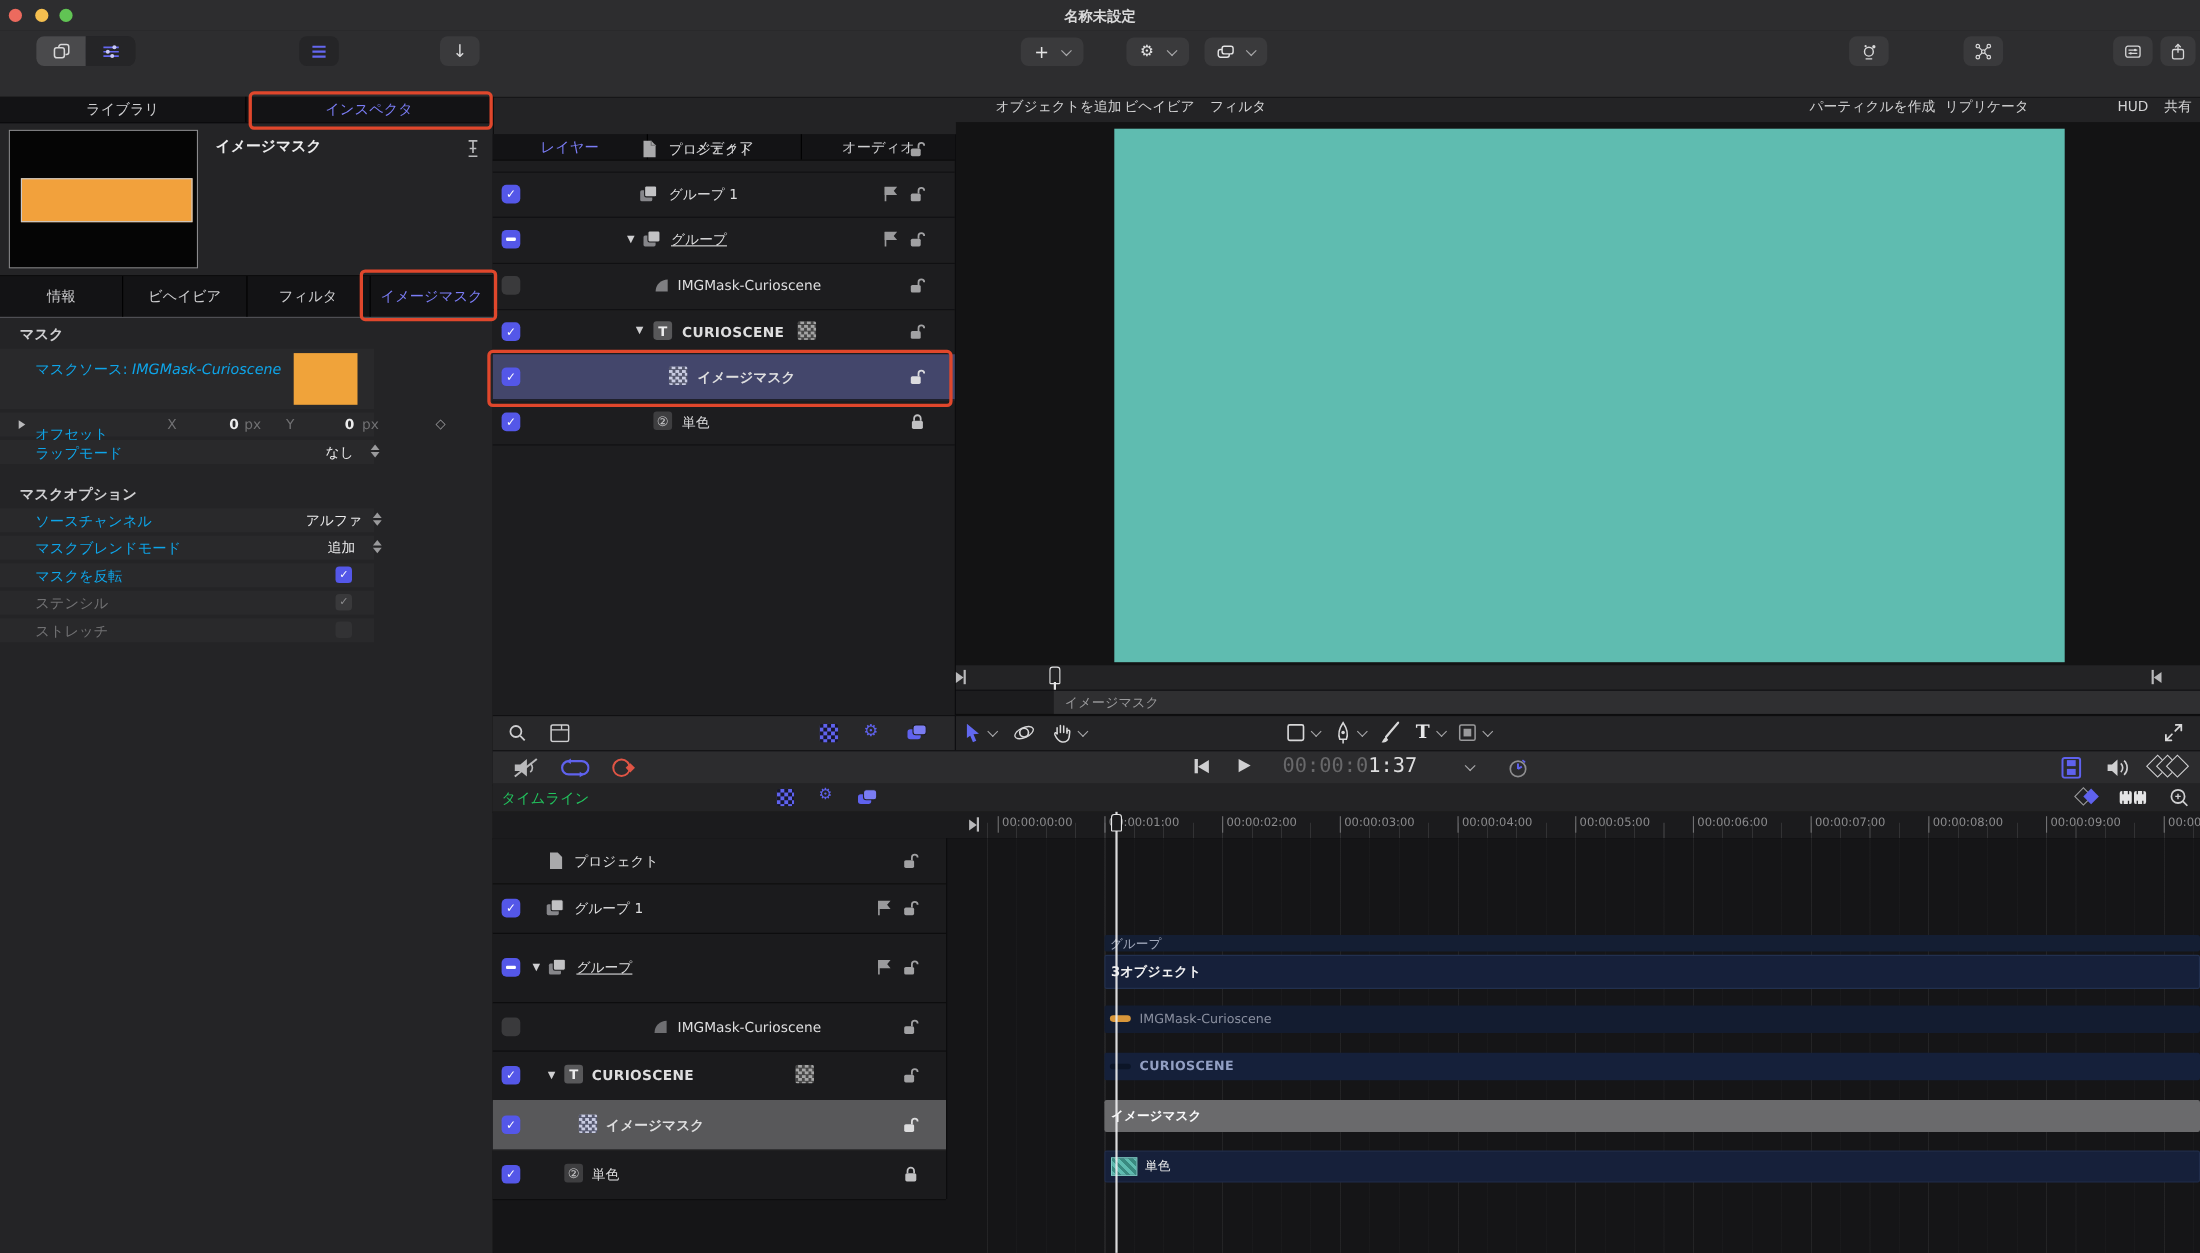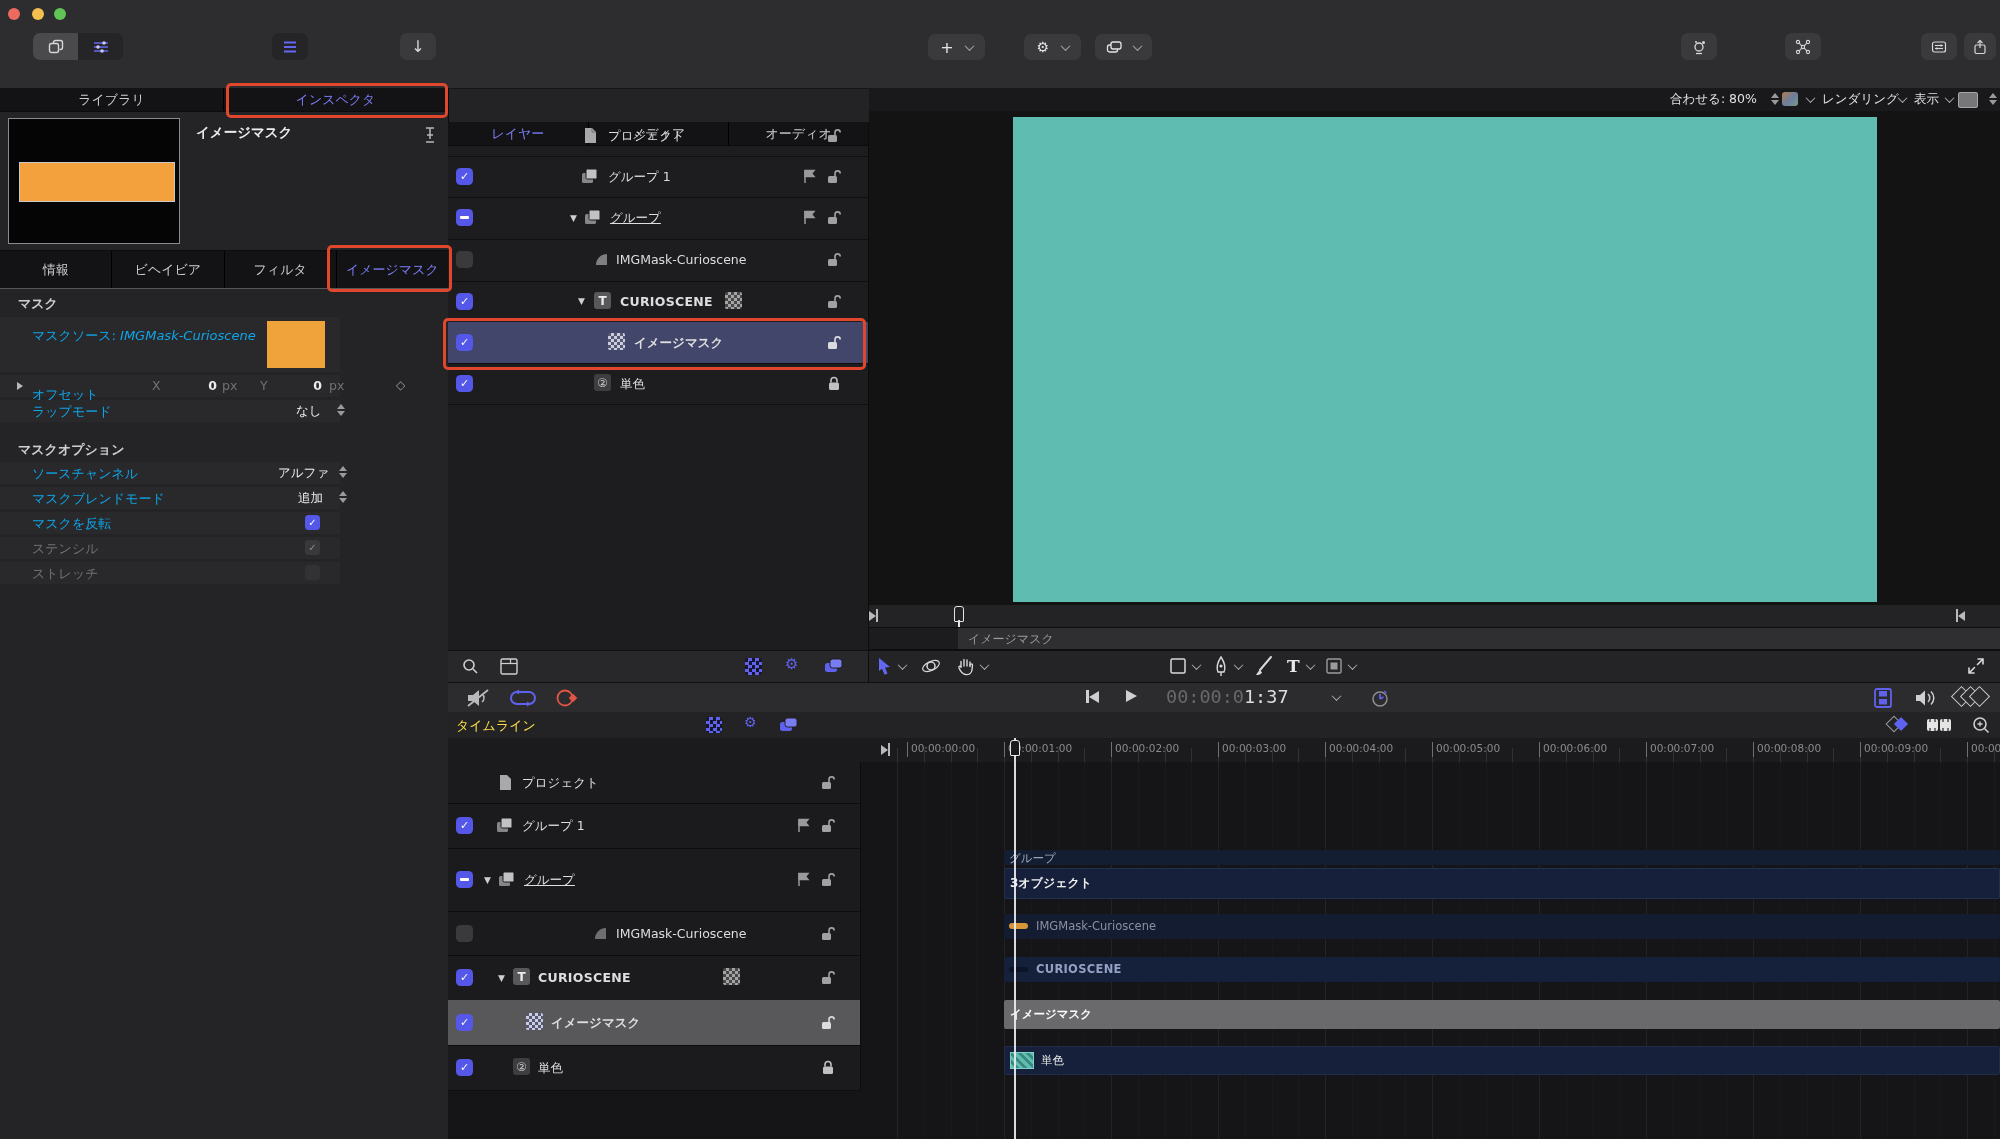--- a/index.html
+++ b/index.html
@@ -58,20 +58,21 @@
 </style>
 </head>
 <body>
 
 <div class="screen">
 
   <div class="abs titlebar">
     <div class="abs tl-light" style="left:8px;top:8px;background:#ec6a5e;"></div>
     <div class="abs tl-light" style="left:32px;top:8px;background:#f5bf4f;"></div>
     <div class="abs tl-light" style="left:54px;top:8px;background:#61c454;"></div>
+    <div class="abs" style="left:0;top:6px;width:2000px;text-align:center;font-weight:bold;font-size:13px;color:#d8d8d9;">名称未設定</div>
   </div>
 
   <div class="abs toolbar">
 
     <div class="abs" style="left:33px;top:5px;width:90px;height:27px;border-radius:7px;background:#252527;">
       <div class="abs ctr" style="left:0;top:0;width:45px;height:27px;border-radius:7px 0 0 7px;background:#4a4a4c;">
         <svg class="icon16" viewBox="0 0 16 16">
             <rect x="1.5" y="4.5" width="9" height="9" rx="2" fill="none" stroke="#d8d8d9" stroke-width="1.4"></rect>
             <path d="M5.5 4.5 v-1 a2 2 0 0 1 2-2 h5 a2 2 0 0 1 2 2 v5 a2 2 0 0 1 -2 2 h-1" fill="none" stroke="#d8d8d9" stroke-width="1.4"></path>
           </svg>
@@ -401,38 +402,20 @@
         <line x1="10.5" y1="5.5" x2="10.5" y2="1" stroke="#cfcfd1" stroke-width="1.2"></line>
       </svg>
     <div class="chk-blue abs" style="left:297px;top:7px;width:17px;height:17px;"></div>
     <span class="abs" style="left:337px;top:4px;font-size:15px;color:#5f62ee;">⚙</span>
     <svg class="abs" style="left:375px;top:5px;" width="22" height="20" viewBox="0 0 22 20">
         <rect x="2" y="7" width="12" height="9" rx="2.5" fill="#5f62ee"></rect>
         <rect x="7" y="3" width="12" height="9" rx="2.5" fill="#7a7cf2" stroke="#1d1d1f" stroke-width="1"></rect>
       </svg>
   </div>
 
-  <div class="abs" style="left:869px;top:88px;width:1131px;height:23px;background:#19191b;border-bottom:1px solid #0c0c0d;">
-    <div class="abs nowrap" style="left:801px;top:3px;color:#e0e0e1;font-size:12.5px;"><span>合わせる: 80%</span></div>
-    <div class="abs st" style="left:895px;top:5px;">
-        <i class="up"></i>
-        <i class="dn"></i>
-      </div>
-    <div class="abs" style="left:913px;top:4px;width:16px;height:14px;border-radius:3px;background:linear-gradient(135deg,#b07a50,#6a7fa0 55%,#7a9a80);"></div>
-    <span class="chev abs" style="left:938px;top:8px;"></span>
-    <div class="abs nowrap" style="left:953px;top:3px;color:#e0e0e1;">レンダリング</div>
-    <span class="chev abs" style="left:1030px;top:8px;"></span>
-    <div class="abs nowrap" style="left:1045px;top:3px;color:#e0e0e1;">表示</div>
-    <span class="chev abs" style="left:1077px;top:8px;"></span>
-    <div class="abs" style="left:1089px;top:4px;width:18px;height:14px;border-radius:2px;background:#77777a;border:1px solid #a5a5a7;"></div>
-    <div class="abs st" style="left:1113px;top:5px;">
-        <i class="up"></i>
-        <i class="dn"></i>
-      </div>
-  </div>
 
   <div class="abs" style="left:869px;top:111px;width:1131px;height:494px;background:#131314;">
     <div class="abs" style="left:144px;top:6px;width:864px;height:485px;background:#5fbcb0;"></div>
   </div>
 
   <div class="abs" style="left:869px;top:605px;width:1131px;height:22px;background:#232325;border-bottom:1px solid #0d0d0e;">
     <div class="abs flex" style="left:0px;top:4px;">
         <div class="tri-r" style="border-left-color:#b9b9bb;"></div>
         <div style="width:2px;height:13px;background:#b9b9bb;"></div>
       </div>
@@ -538,21 +521,21 @@
         <path d="M14 6 a5.5 5.5 0 0 1 0 8 M17 3.5 a9 9 0 0 1 0 13" fill="none" stroke="#cfcfd1" stroke-width="1.5"></path>
       </svg>
     <div class="abs flex" style="left:1506px;top:6px;">
       <div style="width:13px;height:13px;border:1.7px solid #cfcfd1;transform:rotate(45deg);background:#2c2c2e;"></div>
       <div style="width:13px;height:13px;border:1.7px solid #cfcfd1;transform:rotate(45deg);background:#2c2c2e;margin-left:-6px;"></div>
       <div style="width:13px;height:13px;border:1.7px solid #cfcfd1;transform:rotate(45deg);background:#2c2c2e;margin-left:-6px;"></div>
     </div>
   </div>
 
   <div class="abs" style="left:448px;top:712px;width:1552px;height:26px;background:#232325;border-bottom:1px solid #0d0d0e;">
-    <span class="abs nowrap" style="left:8px;top:5px;font-size:13px;color:#fde047;">タイムライン</span>
+    <span class="abs nowrap" style="left:8px;top:5px;font-size:13px;color:#22c55e;">タイムライン</span>
     <div class="chk-blue abs" style="left:258px;top:5px;width:16px;height:16px;"></div>
     <span class="abs" style="left:296px;top:2px;font-size:14px;color:#5f62ee;">⚙</span>
     <svg class="abs" style="left:330px;top:3px;" width="22" height="20" viewBox="0 0 22 20">
         <rect x="2" y="7" width="12" height="9" rx="2.5" fill="#5f62ee"></rect>
         <rect x="7" y="3" width="12" height="9" rx="2.5" fill="#7a7cf2" stroke="#232325" stroke-width="1"></rect>
       </svg>
     <div class="abs flex" style="left:1440px;top:6px;">
       <div style="width:10px;height:10px;border:1.6px solid #9a9a9c;transform:rotate(45deg);"></div>
       <div style="width:10px;height:10px;background:#5f62ee;transform:rotate(45deg);margin-left:-4px;"></div>
     </div>

